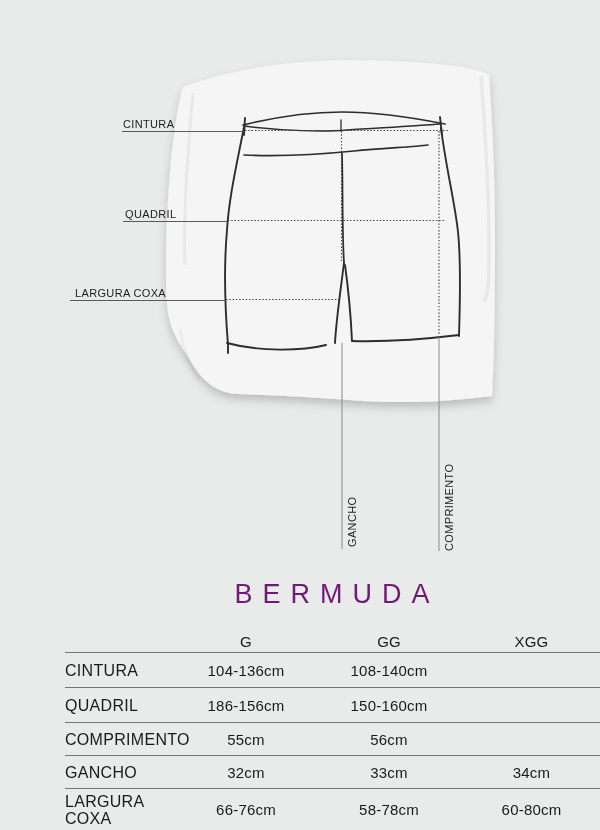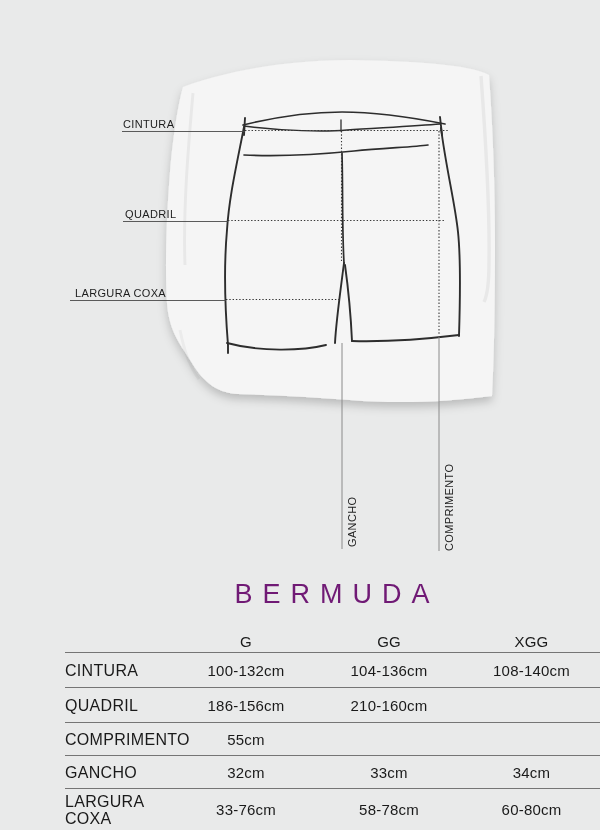--- a/index.html
+++ b/index.html
@@ -137,44 +137,44 @@
 
     <div class="trow row-header">
       <div class="cell-label"></div>
       <div class="cell-header">G</div>
       <div class="cell-header">GG</div>
       <div class="cell-header">XGG</div>
     </div>
 
     <div class="trow row-h34">
       <div class="cell-label">CINTURA</div>
-      <div class="cell-value">100-132cm</div>
       <div class="cell-value">104-136cm</div>
       <div class="cell-value">108-140cm</div>
     </div>
 
     <div class="trow row-h34">
       <div class="cell-label">QUADRIL</div>
       <div class="cell-value">186-156cm</div>
-      <div class="cell-value">210-160cm</div>
+      <div class="cell-value">150-160cm</div>
     </div>
 
     <div class="trow row-h32">
       <div class="cell-label">COMPRIMENTO</div>
       <div class="cell-value">55cm</div>
+      <div class="cell-value">56cm</div>
     </div>
 
     <div class="trow row-h32">
       <div class="cell-label">GANCHO</div>
       <div class="cell-value">32cm</div>
       <div class="cell-value">33cm</div>
       <div class="cell-value">34cm</div>
     </div>
 
     <div class="trow row-last">
       <div class="cell-label">LARGURA COXA</div>
-      <div class="cell-value">33-76cm</div>
+      <div class="cell-value">66-76cm</div>
       <div class="cell-value">58-78cm</div>
       <div class="cell-value">60-80cm</div>
     </div>
 
   </div>
 </div>
 
 </body></html>

